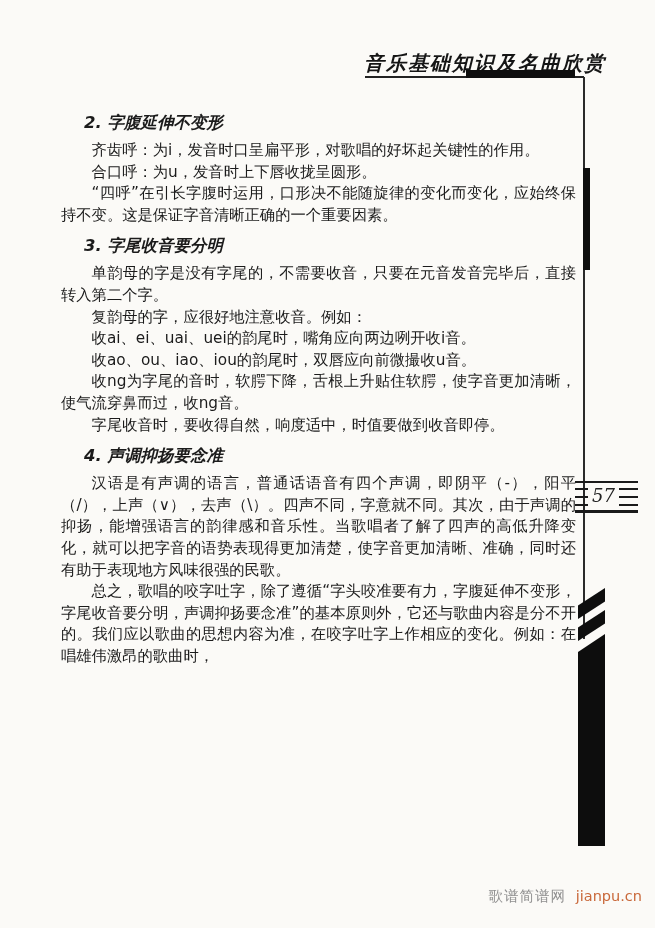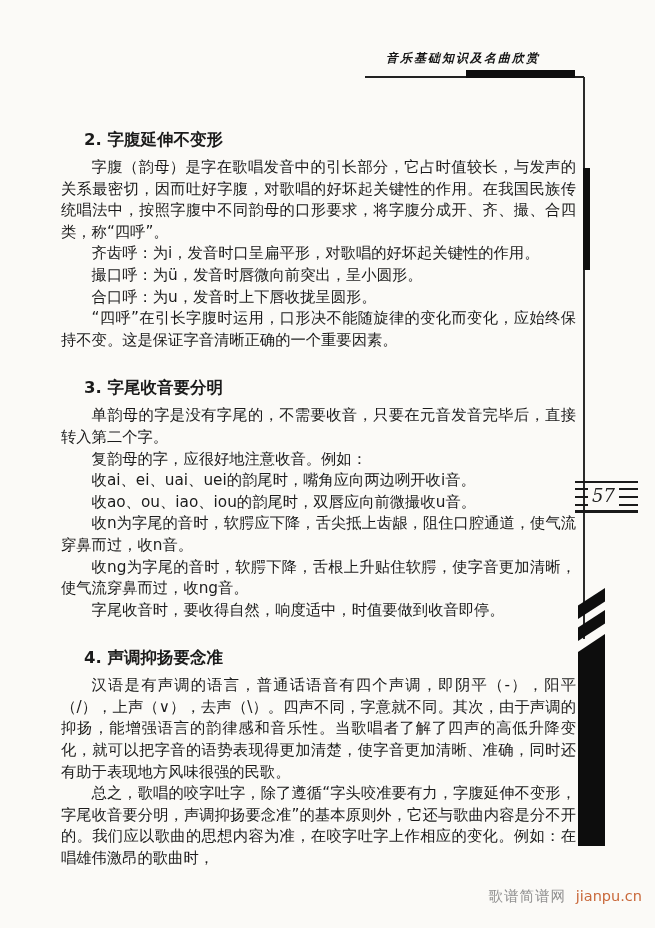--- a/index.html
+++ b/index.html
@@ -14,24 +14,24 @@
   .page{
     position:relative;
     width:655px;height:928px;
     background:var(--paper);
     overflow:hidden;
     font-family:"DejaVu Sans","Liberation Sans",sans-serif;
     color:var(--ink);
   }
   
   .header-title{
-    position:absolute;top:50px;left:356px;width:214px;
+    position:absolute;top:50px;left:364px;width:214px;
     font-family:"DejaVu Serif","Liberation Serif",serif;
     font-weight:bold;font-style:italic;
-    font-size:12px;letter-spacing:2px;white-space:nowrap;
+    font-size:20px;letter-spacing:2px;white-space:nowrap;
     color:#151515;text-align:center;
   }
   .header-underline{
     position:absolute;left:365px;top:76px;width:219px;height:2px;
     background:#222;
   }
   .header-bar{
     position:absolute;left:466px;top:70px;width:109px;height:8px;
     background:#0e0e0e;
   }
@@ -75,23 +75,24 @@
   
   .content{
     position:absolute;left:61px;top:103px;width:515px;
     font-size:15.3px;line-height:21.6px;
     text-align:justify;
     color:var(--ink);
   }
   .content h2{
     font-size:16.5px;line-height:22px;
     font-weight:bold;
-    margin:26px 0 6px 0;
+    margin:9px 0 6px 0;
     text-indent:1.4em;
     text-align:left;
+    font-style:italic;
   }
   .content p{
     margin:0;
     text-indent:2em;
   }
   
   .watermark{
     position:absolute;right:13px;top:887px;
     font-size:14.5px;letter-spacing:1px;white-space:nowrap;
   }
@@ -118,31 +119,28 @@
     <div class="flag-line l5"></div>
     <span class="page-number">57</span>
   </div>
 
   <div class="corner-stripe s1"></div>
   <div class="corner-stripe s2"></div>
   <div class="corner-bar"></div>
 
   <div class="content">
       <h2>2. 字腹延伸不变形</h2>
-      <p>字腹（韵母）是字在歌唱发音中的引长部分，它占时值较长，与发声的关系最密切，因而吐好字腹，对歌唱的好坏起关键性的作用。在我国民族传统唱法中，按照字腹中不同韵母的口形要求，将字腹分成开、齐、撮、合四类，称“四呼”。</p>
       <p>齐齿呼：为i，发音时口呈扁平形，对歌唱的好坏起关键性的作用。</p>
-      <p>撮口呼：为ü，发音时唇微向前突出，呈小圆形。</p>
       <p>合口呼：为u，发音时上下唇收拢呈圆形。</p>
       <p>“四呼”在引长字腹时运用，口形决不能随旋律的变化而变化，应始终保持不变。这是保证字音清晰正确的一个重要因素。</p>
       <h2>3. 字尾收音要分明</h2>
       <p>单韵母的字是没有字尾的，不需要收音，只要在元音发音完毕后，直接转入第二个字。</p>
       <p>复韵母的字，应很好地注意收音。例如：</p>
       <p>收ai、ei、uai、uei的韵尾时，嘴角应向两边咧开收i音。</p>
       <p>收ao、ou、iao、iou的韵尾时，双唇应向前微撮收u音。</p>
-      <p>收n为字尾的音时，软腭应下降，舌尖抵上齿龈，阻住口腔通道，使气流穿鼻而过，收n音。</p>
       <p>收ng为字尾的音时，软腭下降，舌根上升贴住软腭，使字音更加清晰，使气流穿鼻而过，收ng音。</p>
       <p>字尾收音时，要收得自然，响度适中，时值要做到收音即停。</p>
       <h2>4. 声调抑扬要念准</h2>
       <p>汉语是有声调的语言，普通话语音有四个声调，即阴平（-），阳平（/），上声（∨），去声（\）。四声不同，字意就不同。其次，由于声调的抑扬，能增强语言的韵律感和音乐性。当歌唱者了解了四声的高低升降变化，就可以把字音的语势表现得更加清楚，使字音更加清晰、准确，同时还有助于表现地方风味很强的民歌。</p>
       <p>总之，歌唱的咬字吐字，除了遵循“字头咬准要有力，字腹延伸不变形，字尾收音要分明，声调抑扬要念准”的基本原则外，它还与歌曲内容是分不开的。我们应以歌曲的思想内容为准，在咬字吐字上作相应的变化。例如：在唱雄伟激昂的歌曲时，</p>
     </div>
 
   <div class="watermark">
     <span class="wm-name">歌谱简谱网</span>
     <span class="wm-url">jianpu.cn</span>

